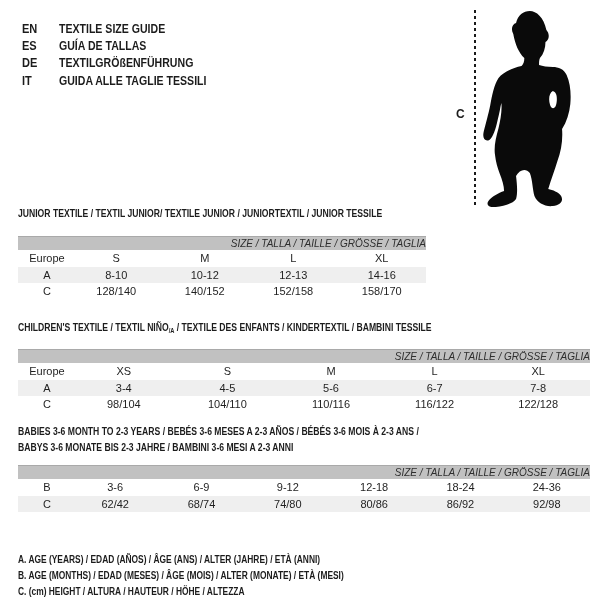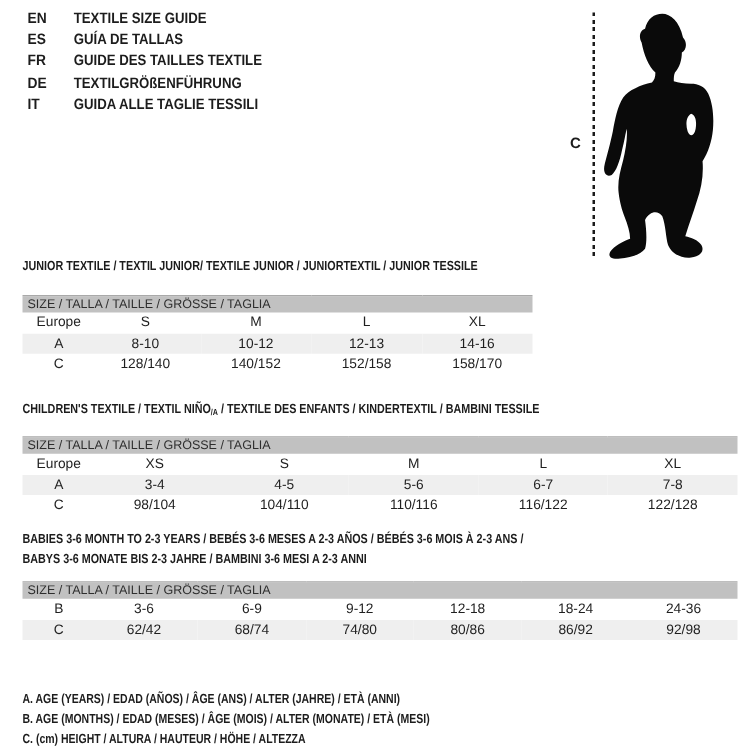--- a/index.html
+++ b/index.html
@@ -2,21 +2,21 @@
 <html><head>
 <meta charset="utf-8">
 <style>
   html,body { margin:0; padding:0; background:#fff; }
   .canvas {
     position:relative; width:600px; height:600px; background:#ffffff;
     font-family:"Liberation Sans","DejaVu Sans",sans-serif; color:#1c1c1c; overflow:hidden;
   }
 
   
-  .lang-block { position:absolute; top:5px; left:22px; }
+  .lang-block { position:absolute; top:19px; left:22px; }
   .lang-row { height:17.2px; line-height:17.2px; white-space:nowrap; }
   .lang-code { display:inline-block; width:37px; font-weight:700; font-size:12px;
                transform:scaleX(0.92); transform-origin:0 50%; }
   .lang-label { display:inline-block; font-weight:700; font-size:12px;
                 transform:scaleX(0.88); transform-origin:0 50%; }
 
   
   .height-line { position:absolute; left:474px; top:10px; width:2px; height:197px;
                  background:repeating-linear-gradient(180deg,#1a1a1a 0 3px,transparent 3px 6px); }
   .height-label { position:absolute; left:456px; top:107px; font-size:12px; font-weight:700; }
@@ -32,22 +32,22 @@
                transform:scaleX(0.82); transform-origin:0 0; }
   .sec-babies .tbl-title { line-height:15.5px; }
   .tbl-title .sub { font-size:7px; vertical-align:-2px; }
 
   .size-table { border-collapse:collapse; table-layout:fixed; width:100%; }
   .sec-junior   .size-table { margin-top:16px; }
   .sec-children .size-table { margin-top:12px; }
   .sec-babies   .size-table { margin-top:10px; }
   .size-table col.c0 { width:54px; }
   .size-table th { background:#c1c1c1; border-top:1px solid #a9a9a9; height:13px;
-                   font-size:10px; font-weight:400; color:#2e2e2e; text-align:left;
-                   padding:0 0 0 4px; }
+                   font-size:10px; font-weight:400; color:#2e2e2e; text-align:right;
+                   padding:0 0 0 4px;font-style:italic; }
   .size-table td { height:16.5px; font-size:11px; font-weight:400; text-align:center;
                    padding:0; color:#1f1f1f; }
   .size-table td.lbl { text-align:center; padding-left:4px; }
   .size-table tr.shade td { background:#efefef; }
 
   
   .notes { position:absolute; left:18px; top:508px;margin-top:43px; }
   .note { font-weight:700; font-size:10.5px; line-height:16px; white-space:nowrap;
           transform:scaleX(0.8); transform-origin:0 0; }
 </style>
@@ -55,23 +55,20 @@
 <body>
 
 <div class="canvas">
 
   <div class="lang-block">
     <div class="lang-row">
       <span class="lang-code">EN</span><span class="lang-label">TEXTILE SIZE GUIDE</span>
     </div>
     <div class="lang-row">
       <span class="lang-code">ES</span><span class="lang-label">GUÍA DE TALLAS</span>
-    </div>
-    <div class="lang-row">
-      <span class="lang-code">FR</span><span class="lang-label">GUIDE DES TAILLES TEXTILE</span>
     </div>
     <div class="lang-row">
       <span class="lang-code">DE</span><span class="lang-label">TEXTILGRÖßENFÜHRUNG</span>
     </div>
     <div class="lang-row">
       <span class="lang-code">IT</span><span class="lang-label">GUIDA ALLE TAGLIE TESSILI</span>
     </div>
   </div>
 
   <div class="height-line"></div>

